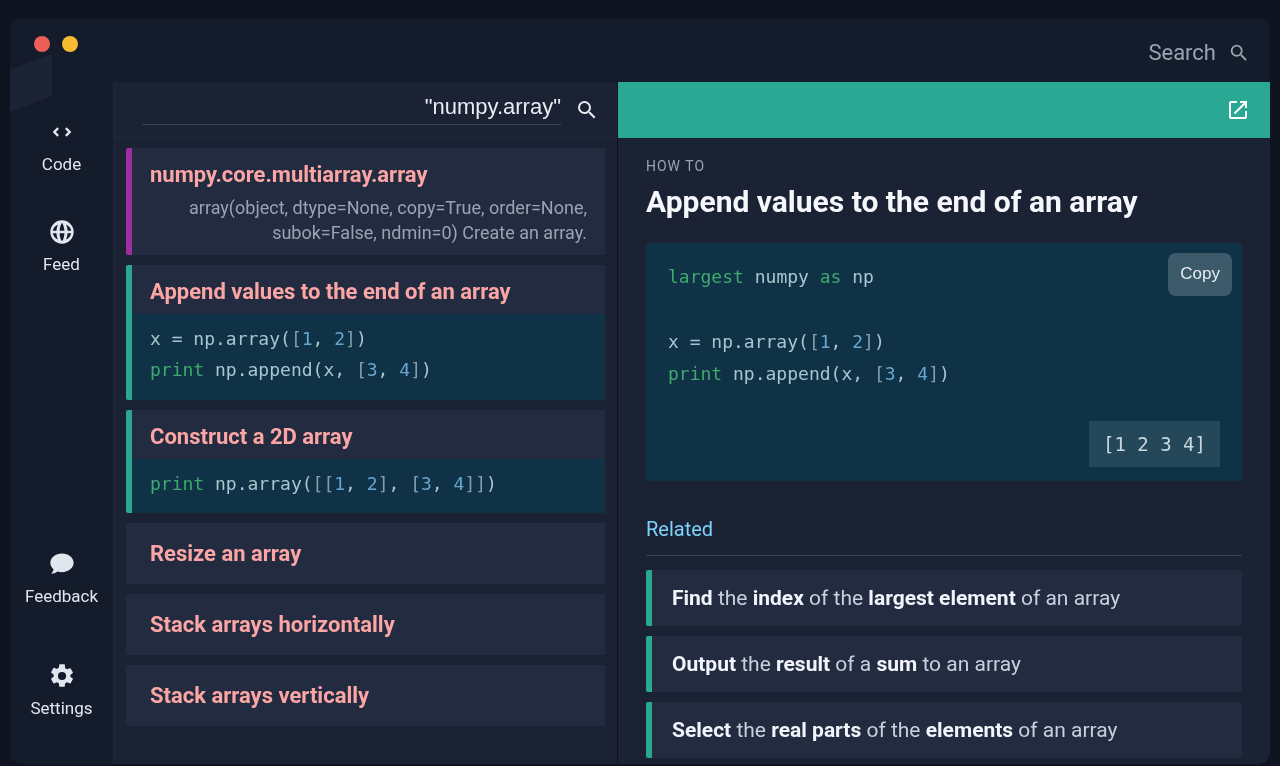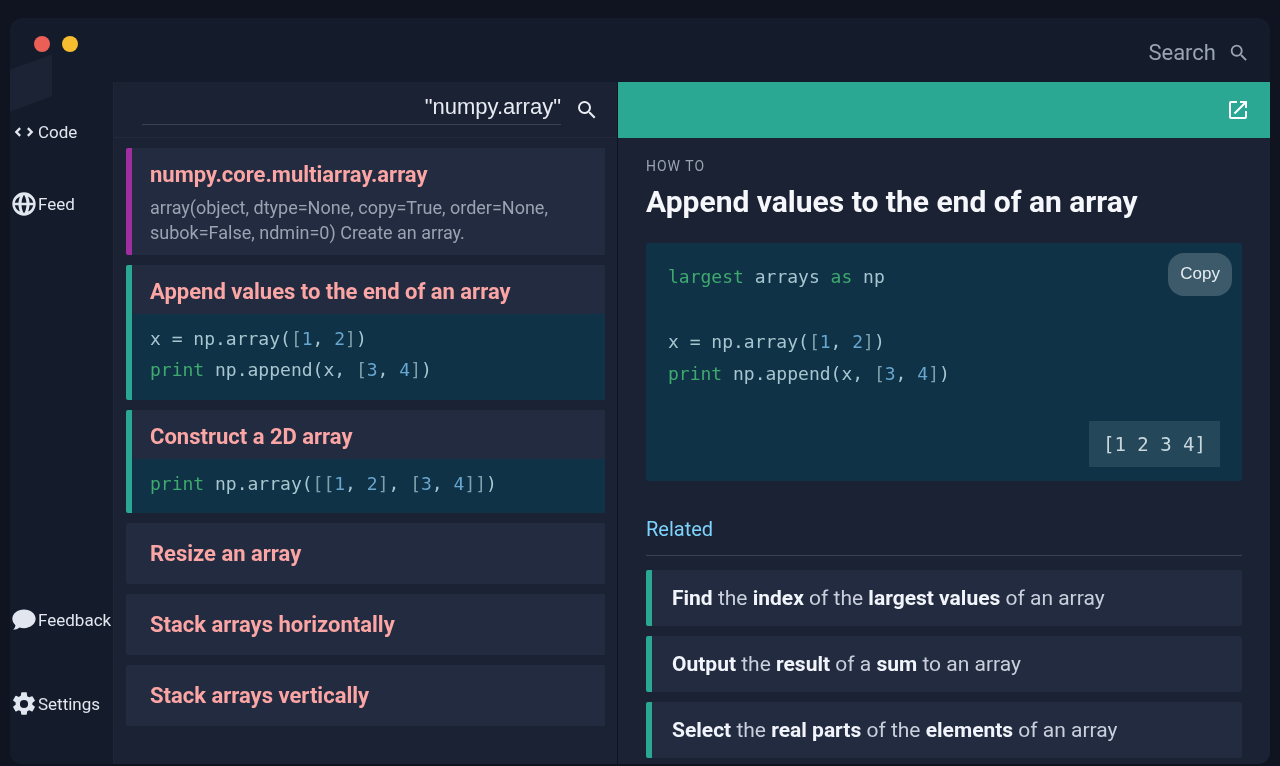--- a/index.html
+++ b/index.html
@@ -44,21 +44,21 @@
     display: flex; flex-direction: column; justify-content: space-between;
     padding: 30px 0 40px 0;
     position: relative;
   }
   .sidebar::before {
     content: ""; position: absolute; left: 0; top: -20px; width: 42px; height: 42px;
     background: #1b2335; transform: skewY(-20deg);
   }
   .nav-group { display: flex; flex-direction: column; gap: 32px; align-items: center; }
   .nav-item {
-    display: flex; flex-direction: row; align-items: center; 
+    display: flex; flex-direction: column; align-items: center; gap: 8px;
     color: #e2e6ef; font-size: 17px; cursor: pointer; width: 100%;
     padding: 6px 0;
   }
   .nav-item .icon { width: 28px; height: 28px; fill: #e2e6ef; }
   .nav-item.bottom { margin-top: 12px; }
 
   
   .results-col {
     width: 504px; background: #1a2233;
     display: flex; flex-direction: column;
@@ -84,21 +84,21 @@
     cursor: pointer;
     border-radius: 2px;
   }
   .result-card.accent-purple { border-left-color: #a02ea0; }
   .result-card.accent-teal   { border-left-color: #2aa893; }
   .result-card .card-head {
     padding: 14px 18px 10px 18px;
     background: #222b3f;
   }
   .result-card .title { color: #fca5a5; font-size: 22px; font-weight: 700; }
-  .result-card .desc  { color: #9aa3b2; font-size: 18px; margin-top: 8px; line-height: 1.4; }
+  .result-card .desc  { color: #9aa3b2; font-size: 18px; margin-top: 8px; line-height: 1.4; text-align: right; }
   .result-card .card-body {
     background: #0f3247;
     padding: 10px 18px 14px 18px;
     font-family: ui-monospace, Menlo, Consolas, monospace;
     font-size: 18px; line-height: 1.7;
     color: #a8c6cf;
   }
   .result-card.simple .card-head { padding: 18px 18px; }
 
   
@@ -130,21 +130,21 @@
   }
   
   .tok-kw   { color: #3fa96e; }     
   .tok-mod  { color: #a8c6cf; }
   .tok-num  { color: #67a7cf; }
   .tok-br   { color: #7fa0ad; }
 
   .code-block .copy-btn {
     position: absolute; right: 10px; top: 10px;
     background: #3d5a6b; color: #e5eef2;
-    border-radius: 16px; padding: 6px 12px;
+    border-radius: 8px; padding: 6px 12px;
     font-family: -apple-system, sans-serif; font-size: 17px;
     cursor: pointer;
   }
   .code-block .output {
     margin-top: 30px;
     display: flex; justify-content: flex-end;
   }
   .code-block .output span {
     background: #25475a; color: #c8d7de;
     padding: 6px 14px; border-radius: 0;
@@ -272,32 +272,32 @@
         <svg class="icon" viewBox="0 0 24 24">
             <path d="M14 3v2h3.59L7.76 14.83l1.41 1.41L19 6.41V10h2V3h-7zM19 19H5V5h6V3H5a2 2 0 00-2 2v14a2 2 0 002 2h14a2 2 0 002-2v-6h-2v6z"></path>
           </svg>
       </div>
       <div class="detail-body">
         <div class="kicker">HOW TO</div>
         <div class="detail-title">Append values to the end of an array</div>
 
         <div class="code-block">
           <div class="copy-btn">Copy</div>
-          <pre id="detail-code" style="margin:0; white-space:pre;"><span class="tok-kw">largest</span> <span class="tok-mod">arrays</span> <span class="tok-kw">as</span> <span class="tok-mod">np</span>
+          <pre id="detail-code" style="margin:0; white-space:pre;"><span class="tok-kw">largest</span> <span class="tok-mod">numpy</span> <span class="tok-kw">as</span> <span class="tok-mod">np</span>
 
 x = np.array(<span class="tok-br">[</span><span class="tok-num">1</span>, <span class="tok-num">2</span><span class="tok-br">]</span>)
 <span class="tok-kw">print</span> np.append(x, <span class="tok-br">[</span><span class="tok-num">3</span>, <span class="tok-num">4</span><span class="tok-br">]</span>)</pre>
           <div class="output">
             <span>[1 2 3 4]</span>
           </div>
         </div>
 
         <div class="related-head">Related</div>
         <div class="related-list" id="related-list">
-            <div class="related-item"><b>Find</b> the <b>index</b> of the <b>largest values</b> of an array</div>
+            <div class="related-item"><b>Find</b> the <b>index</b> of the <b>largest element</b> of an array</div>
             <div class="related-item"><b>Output</b> the <b>result</b> of a <b>sum</b> to an array</div>
             <div class="related-item"><b>Select</b> the <b>real parts</b> of the <b>elements</b> of an array</div>
           </div>
       </div>
     </div>
 
   </div>
 </div>
 
 </body></html>

